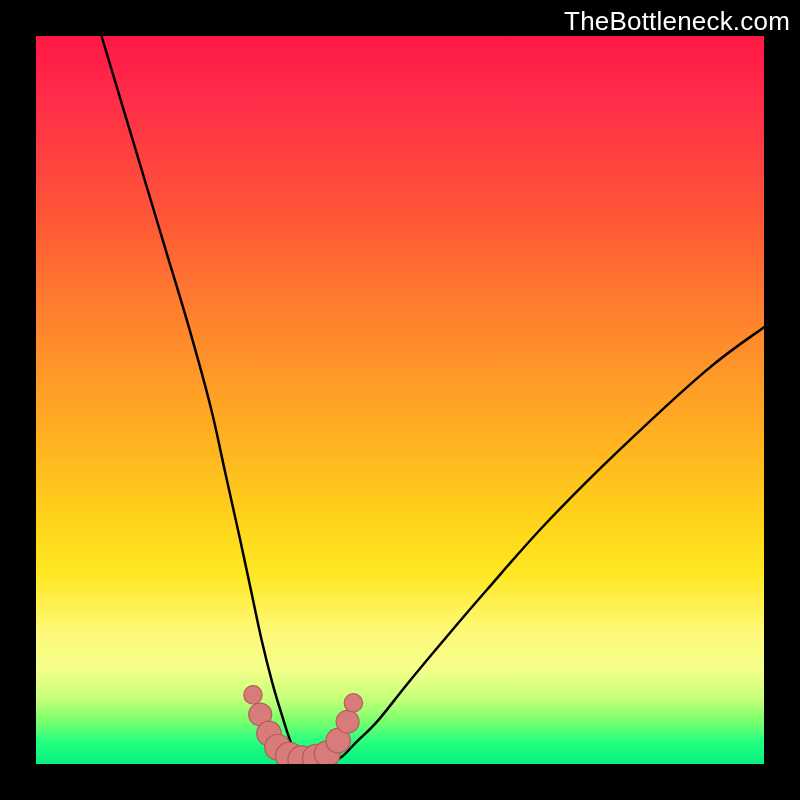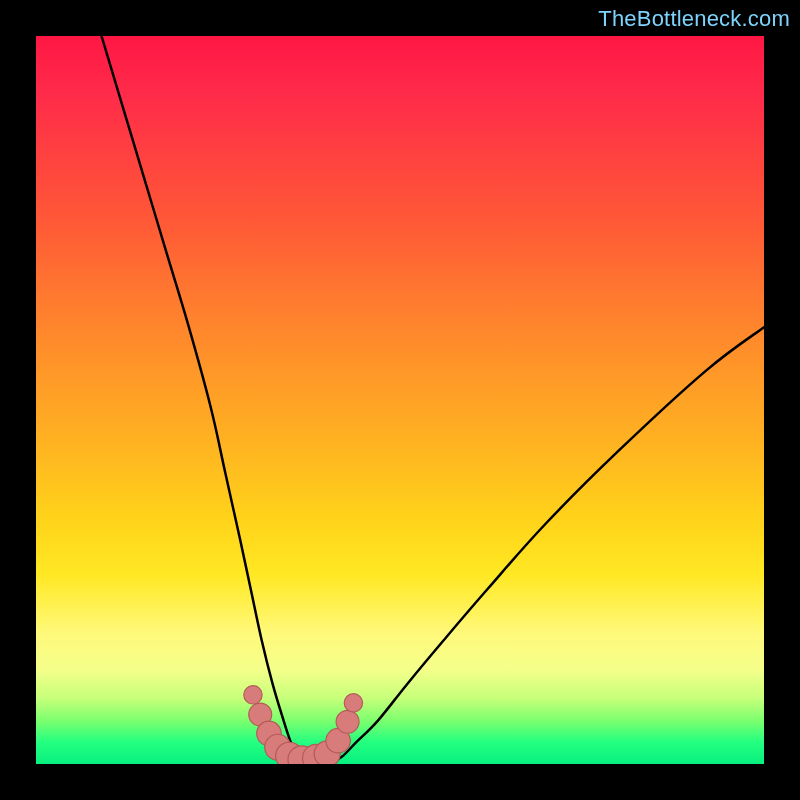--- a/index.html
+++ b/index.html
@@ -41,22 +41,22 @@
       #c6ff7a 91%,
       #7dff6e 94%,
       #24ff80 97%,
       #07f07f 100%
     );
   }
   .watermark {
     position: absolute;
     top: 6px;
     right: 10px;
-    color: #7dd3fc;
-    font-size: 22px;
+    color: #ffffff;
+    font-size: 26px;
     letter-spacing: 0.2px;
     font-weight: 500;
     text-align: center;
   }
   svg.curve {
     position: absolute;
     left: 0;
     top: 0;
     width: 728px;
     height: 728px;

